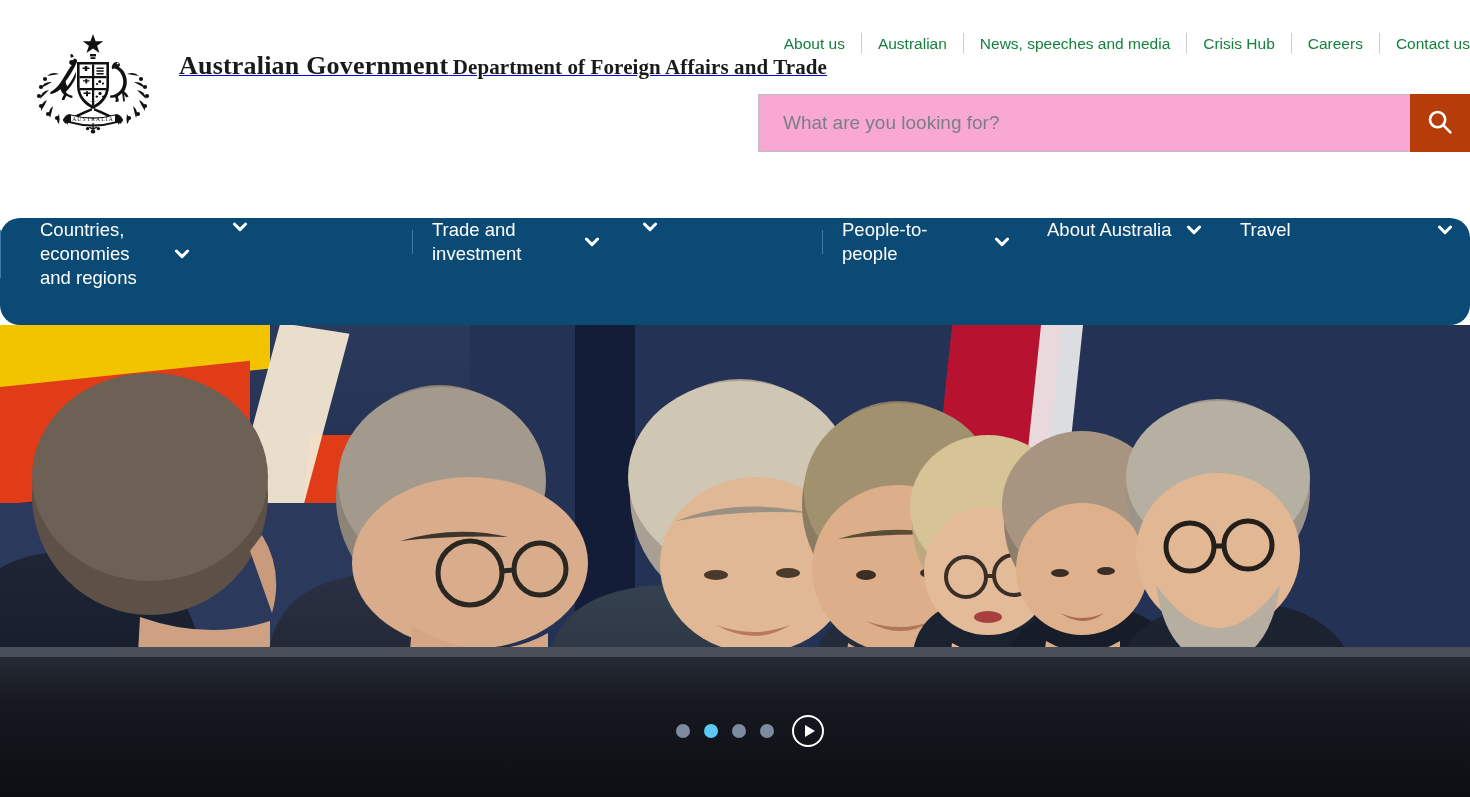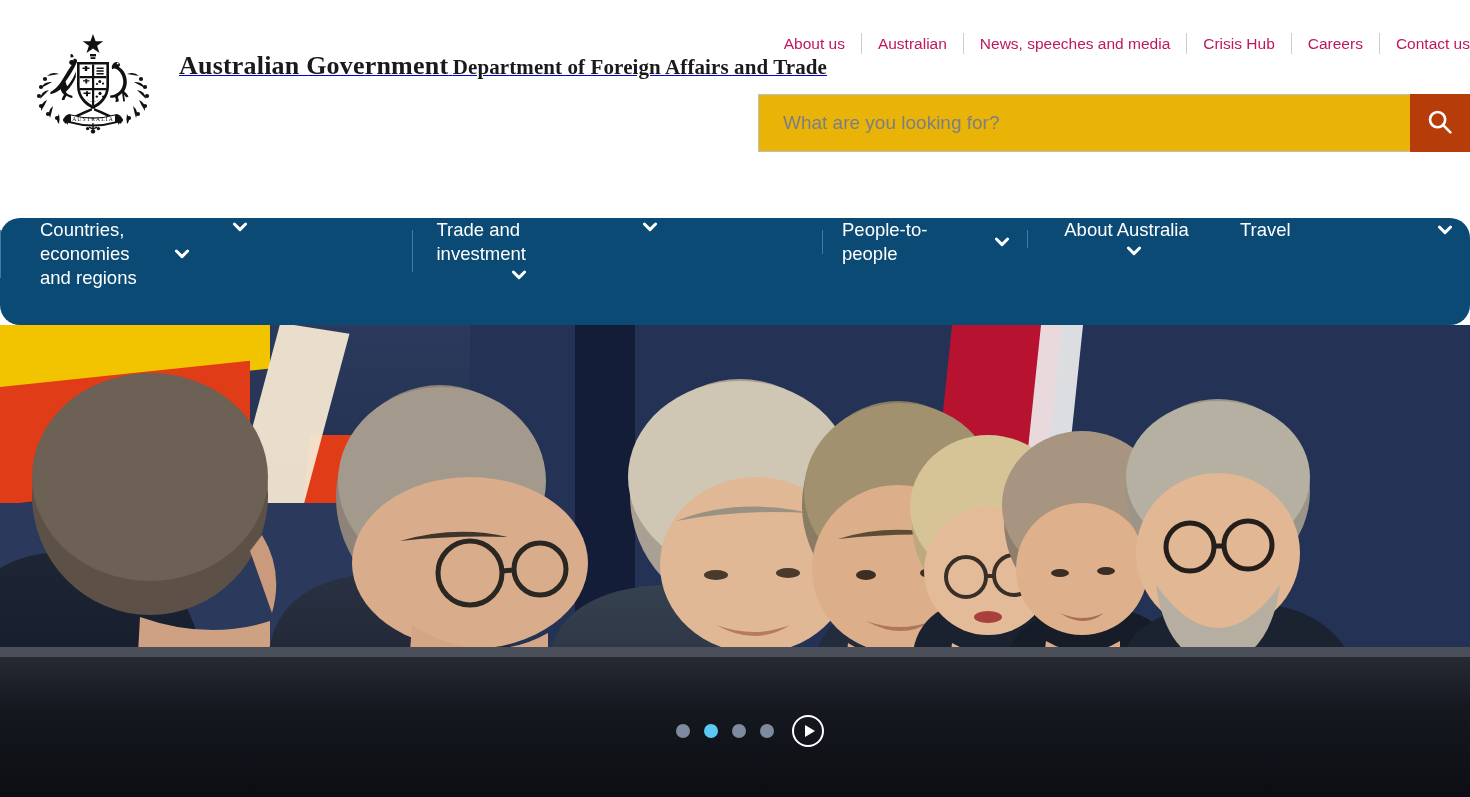--- a/index.html
+++ b/index.html
@@ -27,33 +27,33 @@
     font-family: "Liberation Serif", serif;
     font-weight: 700; font-size: 21px; color:#1a1a1a;
     letter-spacing: .1px; line-height: 1.05; white-space:nowrap;
   }
 
   .toplinks {
     position:absolute; right:0px; top:33px;
     display:flex; align-items:center; font-size:15.5px;
   }
   .toplink {
-    color:#be185d; text-decoration:none; padding:0 16px;
+    color:#15803d; text-decoration:none; padding:0 16px;
     white-space:nowrap; line-height:21px;
   }
   .toplink:last-child { padding-right: 0; text-align: right; }
   .toplink-sep { width:1px; height:21px; background:#c9cfd6; flex:none; }
 
   .searchwrap {
     position:absolute; left:758px; top:94px;
     width:712px; height:58px; display:flex;
   }
   .search-input {
     flex:1; height:58px; border:1px solid #b9c0c8; border-right:none;
-    background:#eab308; font-family:"Liberation Sans", sans-serif;
+    background:#f9a8d4; font-family:"Liberation Sans", sans-serif;
     font-size:19px; color:#333; padding:0 24px; outline:none;
   }
   .search-input::placeholder { color:#7a7f86; }
   .search-btn {
     width:60px; height:58px; border:none; cursor:pointer;
     background:#b63d09; display:flex; align-items:center; justify-content:center;
   }
 
   
   .mainnav {
@@ -71,27 +71,27 @@
     width:1px; background:#3d7ca3;
   }
   .navlabel {
     font-size:18.5px; line-height:24px; color:#fff;
     max-width: 160px; padding-right: 10px;
   }
   .chev { width:18px; height:18px; flex:none; margin-left:4px; }
 
   .n0 { width:207px; padding-left:40px; }
   .n1 { width:205px; padding-left:20px; }
-  .n2 { width:205px; padding-left:20px;flex-direction:column; }
+  .n2 { width:205px; padding-left:20px; }
   .n3 { width:205px; padding-left:20px; }
   .n4 { width:205px; padding-left:20px; }
   .n5 { width:205px; padding-left:20px; }
   .n6 { width:calc(1470px - 1232px); padding-left:8px; }
   .n5 .navlabel, .n6 .navlabel { max-width:none; }
-  .n5 { display:flex; justify-content:flex-start;flex-direction:column; }
+  .n5 { display:flex; justify-content:flex-start; }
   .n6 .chev { margin-left:auto; }
   .n5 .chev { margin-left:4px; }
 
   
   .hero {
     position:relative; width:100%; height:472px; overflow:hidden;
     background:#16243f;
   }
   .hero-photo { position:absolute; inset:0; }
 

